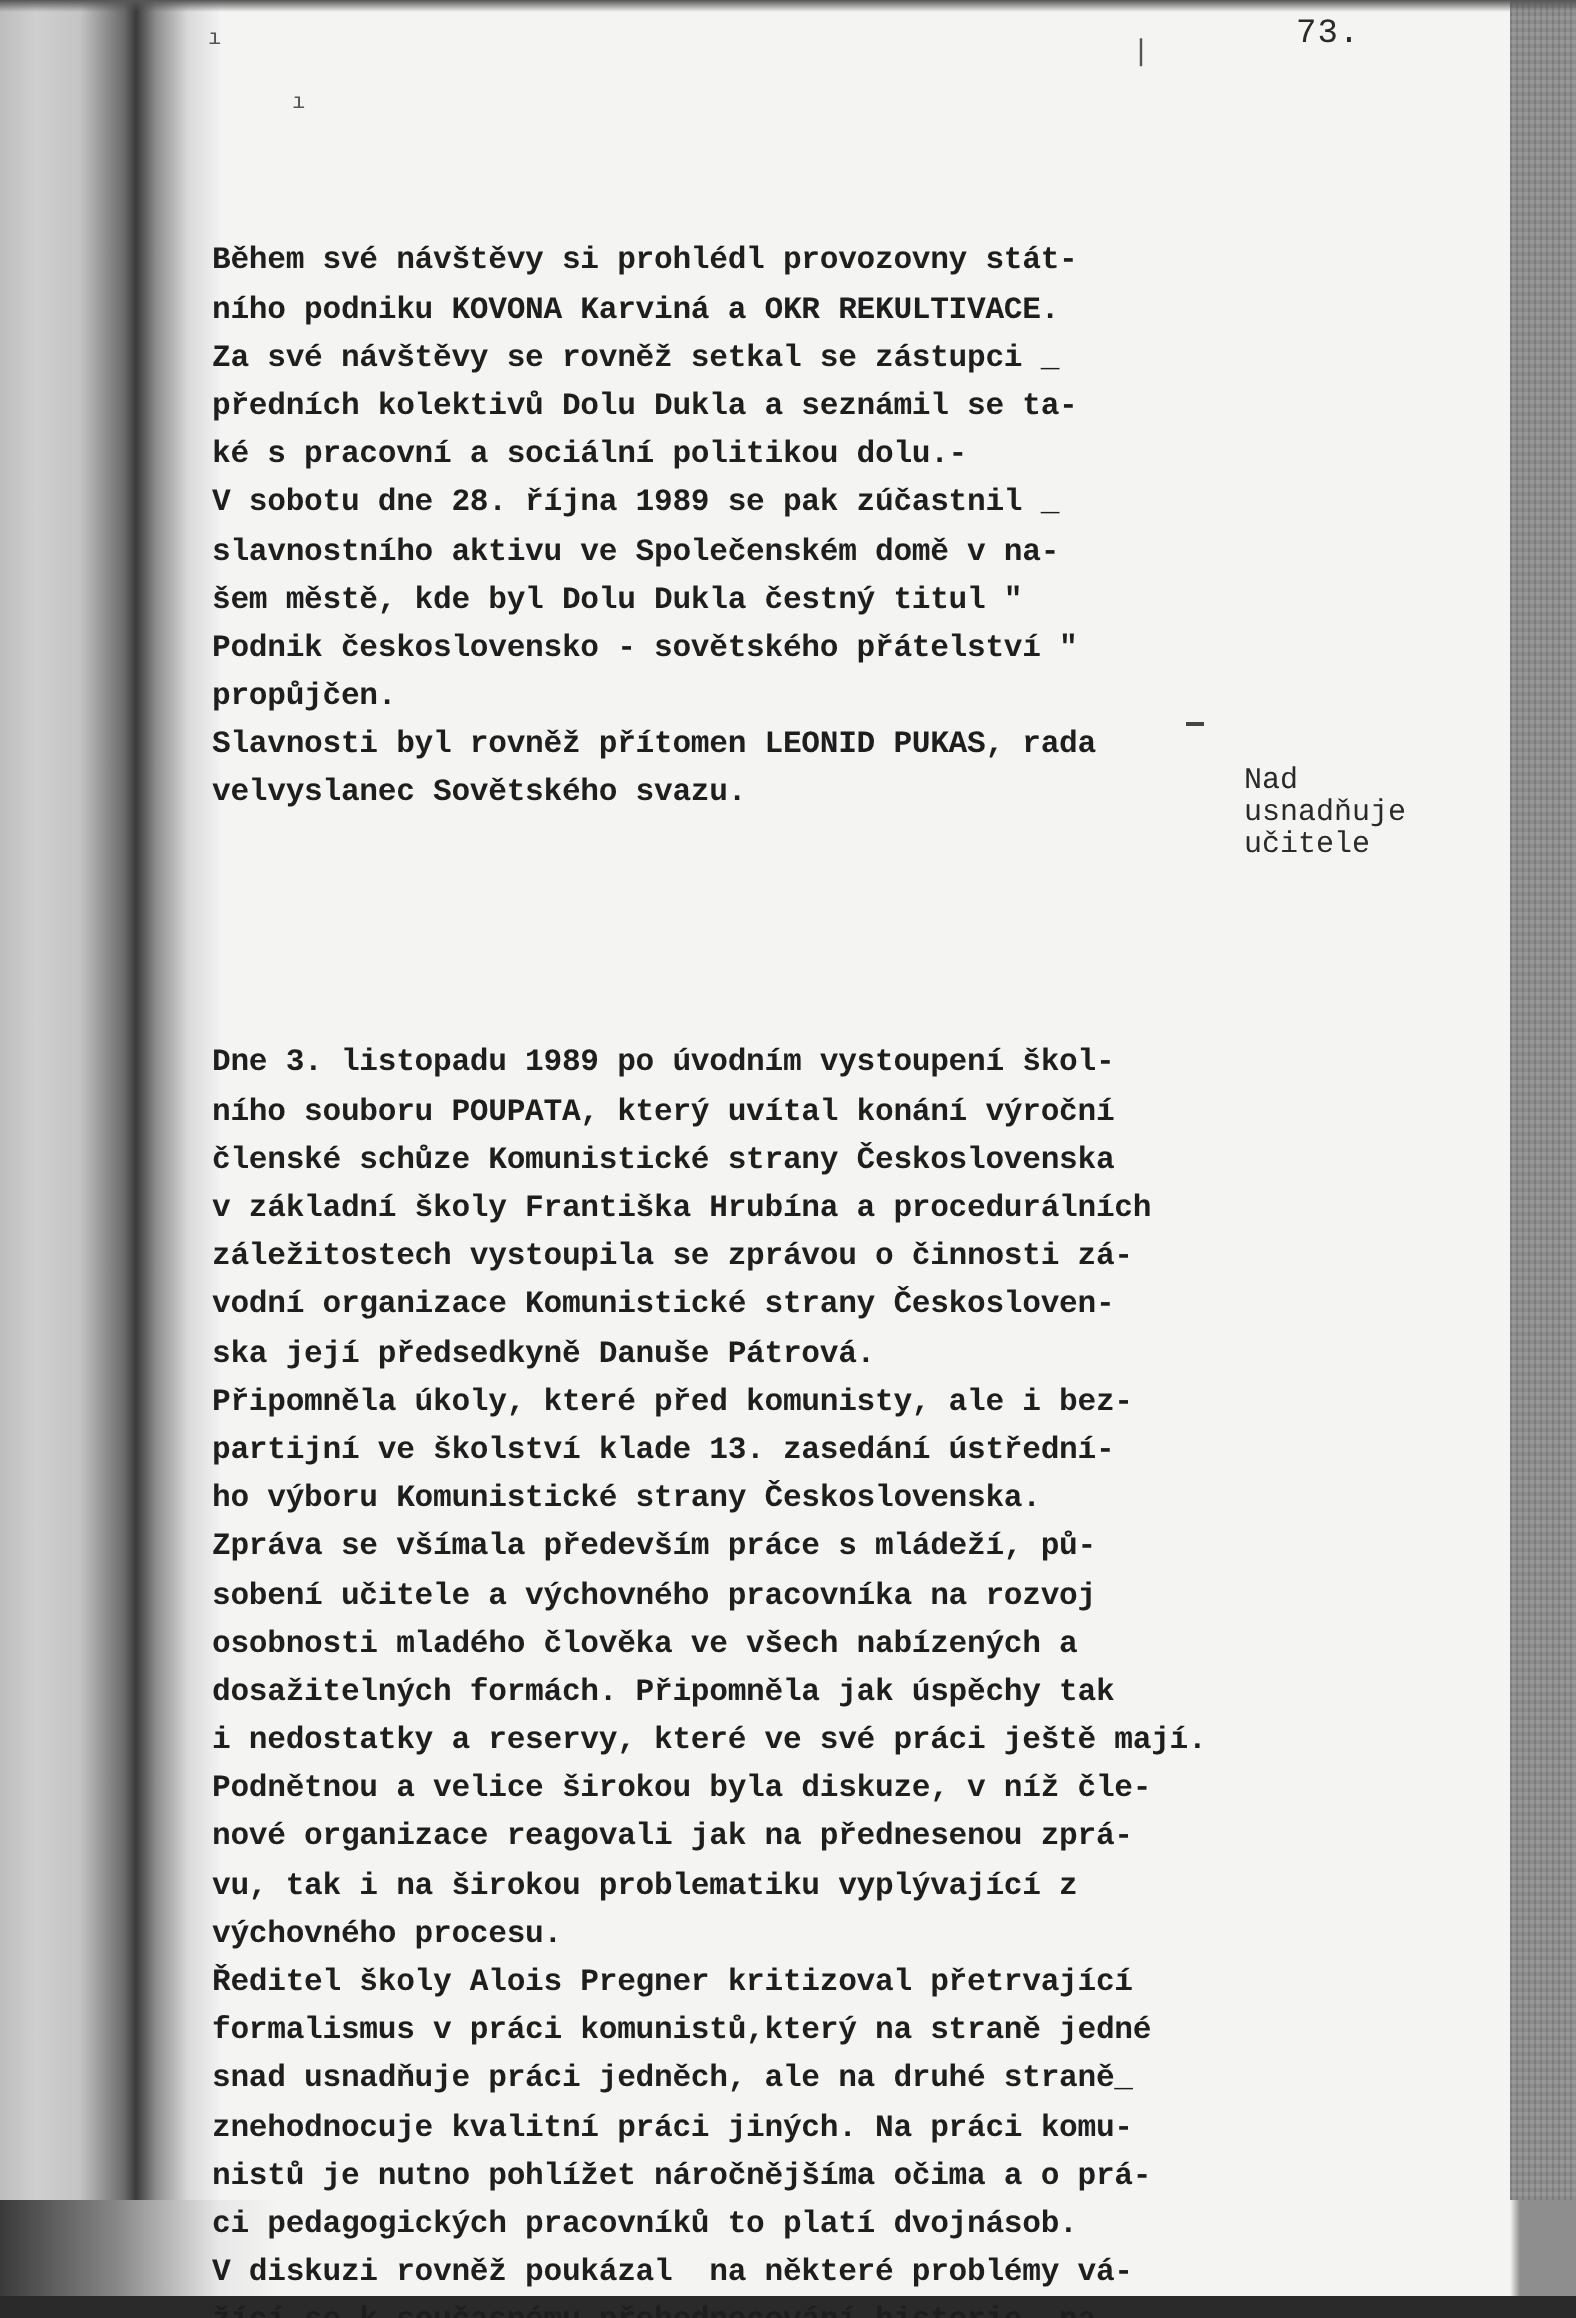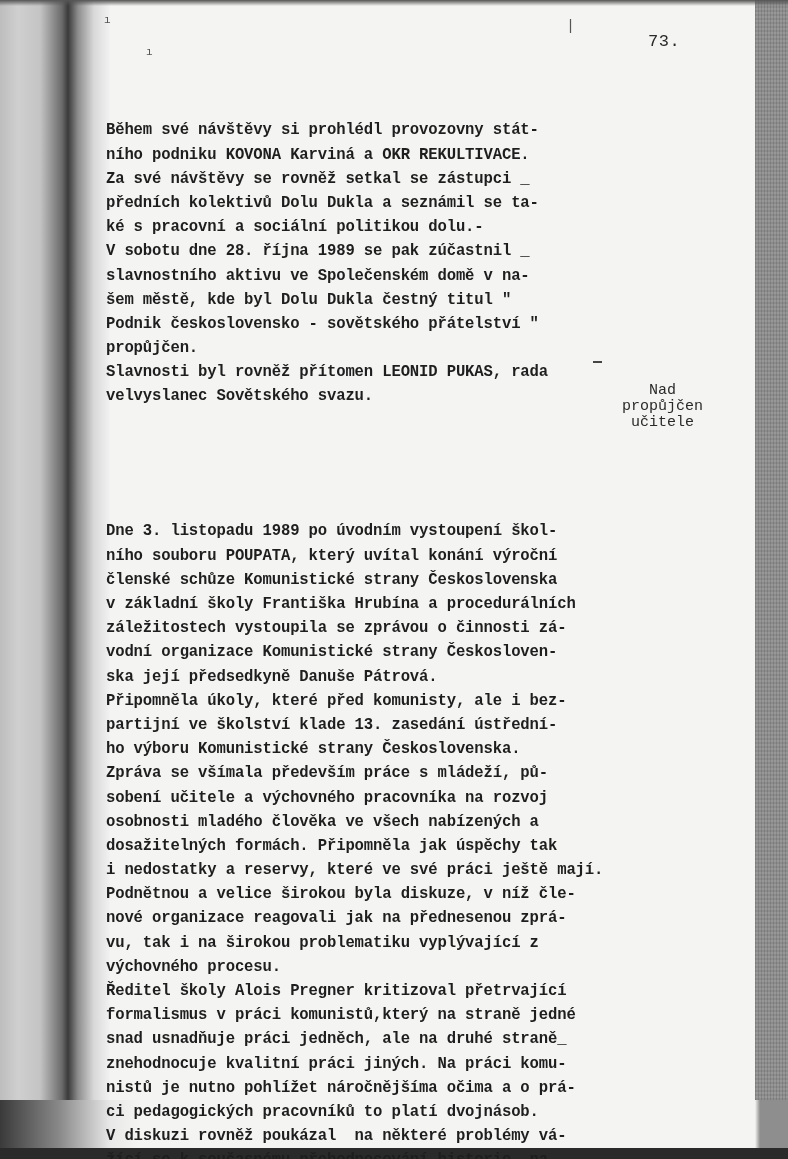--- a/index.html
+++ b/index.html
@@ -31,36 +31,36 @@
   }
   .bottom-band {
     position: absolute; left: 0; top: 1148px; width: 788px; height: 11px;
     background: #2a2a2a;
   }
   .bottom-fade {
     position: absolute; left: 0; top: 1100px; width: 788px; height: 48px;
     background: linear-gradient(to right, #3a3a3a 0px, #8a8a8a 60px, #e8e8e8 110px, #f4f4f2 140px, #f4f4f2 755px, #8e8e8e 760px);
   }
   .page-number {
-    position: absolute; left: 648px; top: 32px;
+    position: absolute; left: 648px; top: 8px;
     font-size: 17px; color: #2a2a2a; letter-spacing: 0.5px;
   }
   .stray { position: absolute; color: #555; font-size: 11px; }
   .body-text {
     position: absolute; left: 106px; top: 70px; width: 560px;
     font-size: 15.6px; line-height: 24.2px; color: #1e1e1e;
     font-weight: bold; white-space: pre; letter-spacing: -0.15px;
   }
   .body-text .line { display: block; height: 24.2px; }
   .body-text .para-gap { display: block; height: 14px; }
   .margin-note {
     position: absolute; left: 622px; top: 383px;
     font-size: 15px; line-height: 16px; color: #2a2a2a; white-space: pre;
   }
-  .margin-note .line { display: block; text-align: center; }
+  .margin-note .line { display: block; }
   .dash-mark { position: absolute; height: 1.5px; background: #444; }
 </style>
 </head>
 <body>
 
 <div class="scan">
   <div class="gutter"></div>
   <div class="right-edge"></div>
   <div class="bottom-fade"></div>
   <div class="bottom-band"></div>
@@ -71,16 +71,16 @@
   <span class="stray" style="left:566px;top:18px;font-size:15px;">|</span>
 
   <div class="page-number">73.</div>
 
   <div class="body-text">
     <div id="para0"><span class="line">Během své návštěvy si prohlédl provozovny stát-</span><span class="line">ního podniku KOVONA Karviná a OKR REKULTIVACE.</span><span class="line">Za své návštěvy se rovněž setkal se zástupci _</span><span class="line">předních kolektivů Dolu Dukla a seznámil se ta-</span><span class="line">ké s pracovní a sociální politikou dolu.-</span><span class="line">V sobotu dne 28. října 1989 se pak zúčastnil _</span><span class="line">slavnostního aktivu ve Společenském domě v na-</span><span class="line">šem městě, kde byl Dolu Dukla čestný titul "</span><span class="line">Podnik československo - sovětského přátelství "</span><span class="line">propůjčen.</span><span class="line">Slavnosti byl rovněž přítomen LEONID PUKAS, rada</span><span class="line">velvyslanec Sovětského svazu.</span></div>
     <span class="para-gap"></span>
     <div id="para1"><span class="line">Dne 3. listopadu 1989 po úvodním vystoupení škol-</span><span class="line">ního souboru POUPATA, který uvítal konání výroční</span><span class="line">členské schůze Komunistické strany Československa</span><span class="line">v základní školy Františka Hrubína a procedurálních</span><span class="line">záležitostech vystoupila se zprávou o činnosti zá-</span><span class="line">vodní organizace Komunistické strany Českosloven-</span><span class="line">ska její předsedkyně Danuše Pátrová.</span><span class="line">Připomněla úkoly, které před komunisty, ale i bez-</span><span class="line">partijní ve školství klade 13. zasedání ústřední-</span><span class="line">ho výboru Komunistické strany Československa.</span><span class="line">Zpráva se všímala především práce s mládeží, pů-</span><span class="line">sobení učitele a výchovného pracovníka na rozvoj</span><span class="line">osobnosti mladého člověka ve všech nabízených a</span><span class="line">dosažitelných formách. Připomněla jak úspěchy tak</span><span class="line">i nedostatky a reservy, které ve své práci ještě mají.</span><span class="line">Podnětnou a velice širokou byla diskuze, v níž čle-</span><span class="line">nové organizace reagovali jak na přednesenou zprá-</span><span class="line">vu, tak i na širokou problematiku vyplývající z</span><span class="line">výchovného procesu.</span><span class="line">Ředitel školy Alois Pregner kritizoval přetrvající</span><span class="line">formalismus v práci komunistů,který na straně jedné</span><span class="line">snad usnadňuje práci jedněch, ale na druhé straně_</span><span class="line">znehodnocuje kvalitní práci jiných. Na práci komu-</span><span class="line">nistů je nutno pohlížet náročnějšíma očima a o prá-</span><span class="line">ci pedagogických pracovníků to platí dvojnásob.</span><span class="line">V diskuzi rovněž poukázal  na některé problémy vá-</span><span class="line">žící se k současnému přehodnocování historie, na</span></div>
   </div>
 
-  <div class="margin-note" id="margin-note"><span class="line">Nad</span><span class="line">propůjčen</span><span class="line">učitele</span></div>
+  <div class="margin-note" id="margin-note"><span class="line">Nad</span><span class="line">usnadňuje</span><span class="line">učitele</span></div>
 
   <div class="dash-mark" style="left:593px;top:361px;width:9px;"></div>
 </div>
 
 </body></html>

